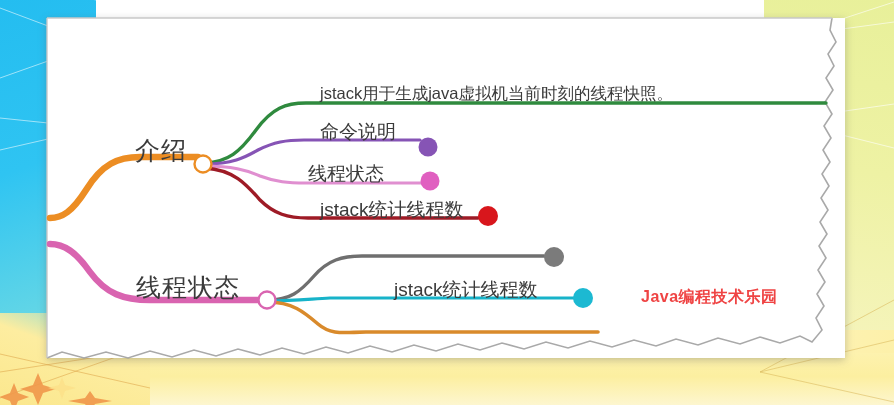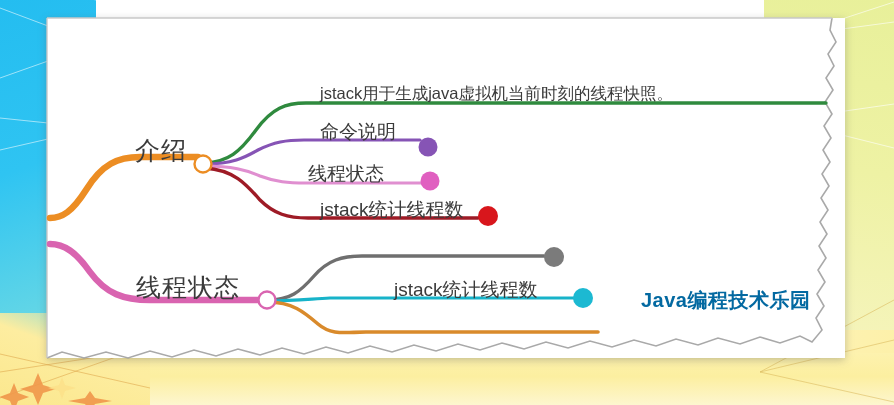--- a/index.html
+++ b/index.html
@@ -98,23 +98,23 @@
     line-height: 1;
     font-family: "Liberation Sans", "DejaVu Sans", sans-serif;
   }
   .lbl-root   { font-size: 25px; letter-spacing: 1px; }
   .lbl-branch { font-size: 19px; }
   .lbl-long   { font-size: 16.5px; text-align: center; }
 
   .watermark {
     position: absolute;
     left: 641px; top: 287px;
-    font-size: 20px;
+    font-size: 16px;
     font-weight: bold;
-    color: #0369a1;
+    color: #ef4444;
     letter-spacing: 0.5px;
     white-space: nowrap;
   }
 </style>
 </head>
 <body>
 
 <div id="slide">
 
   <div class="bg-base"></div>

